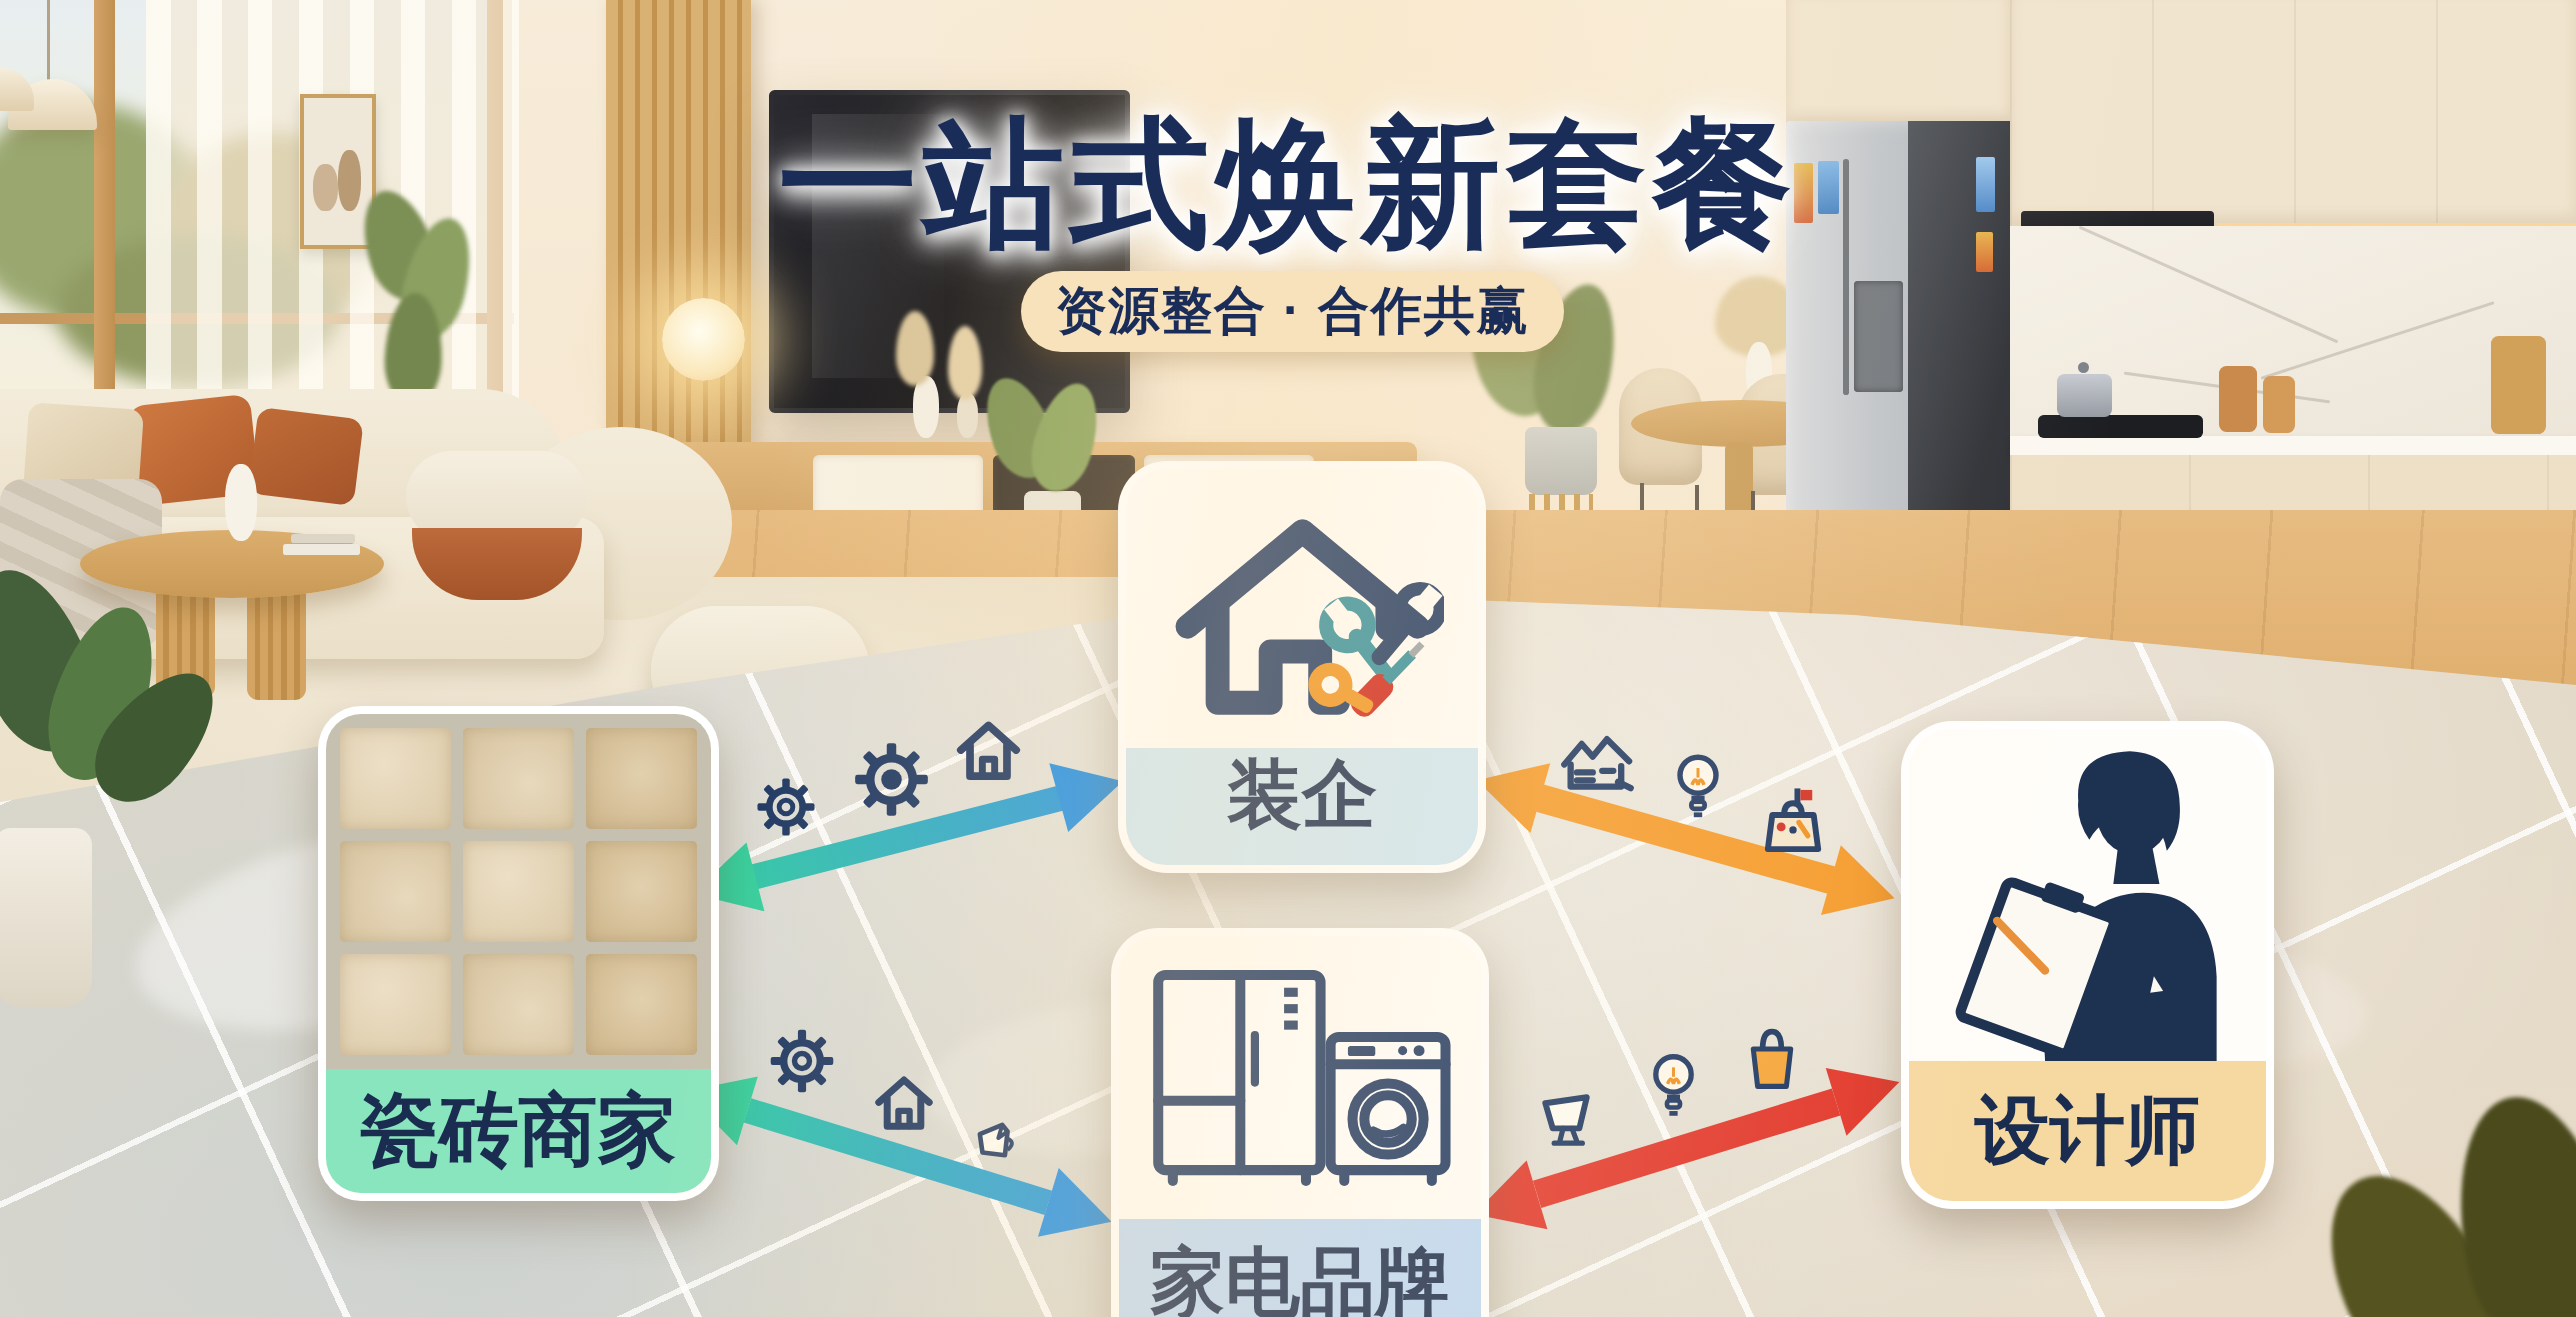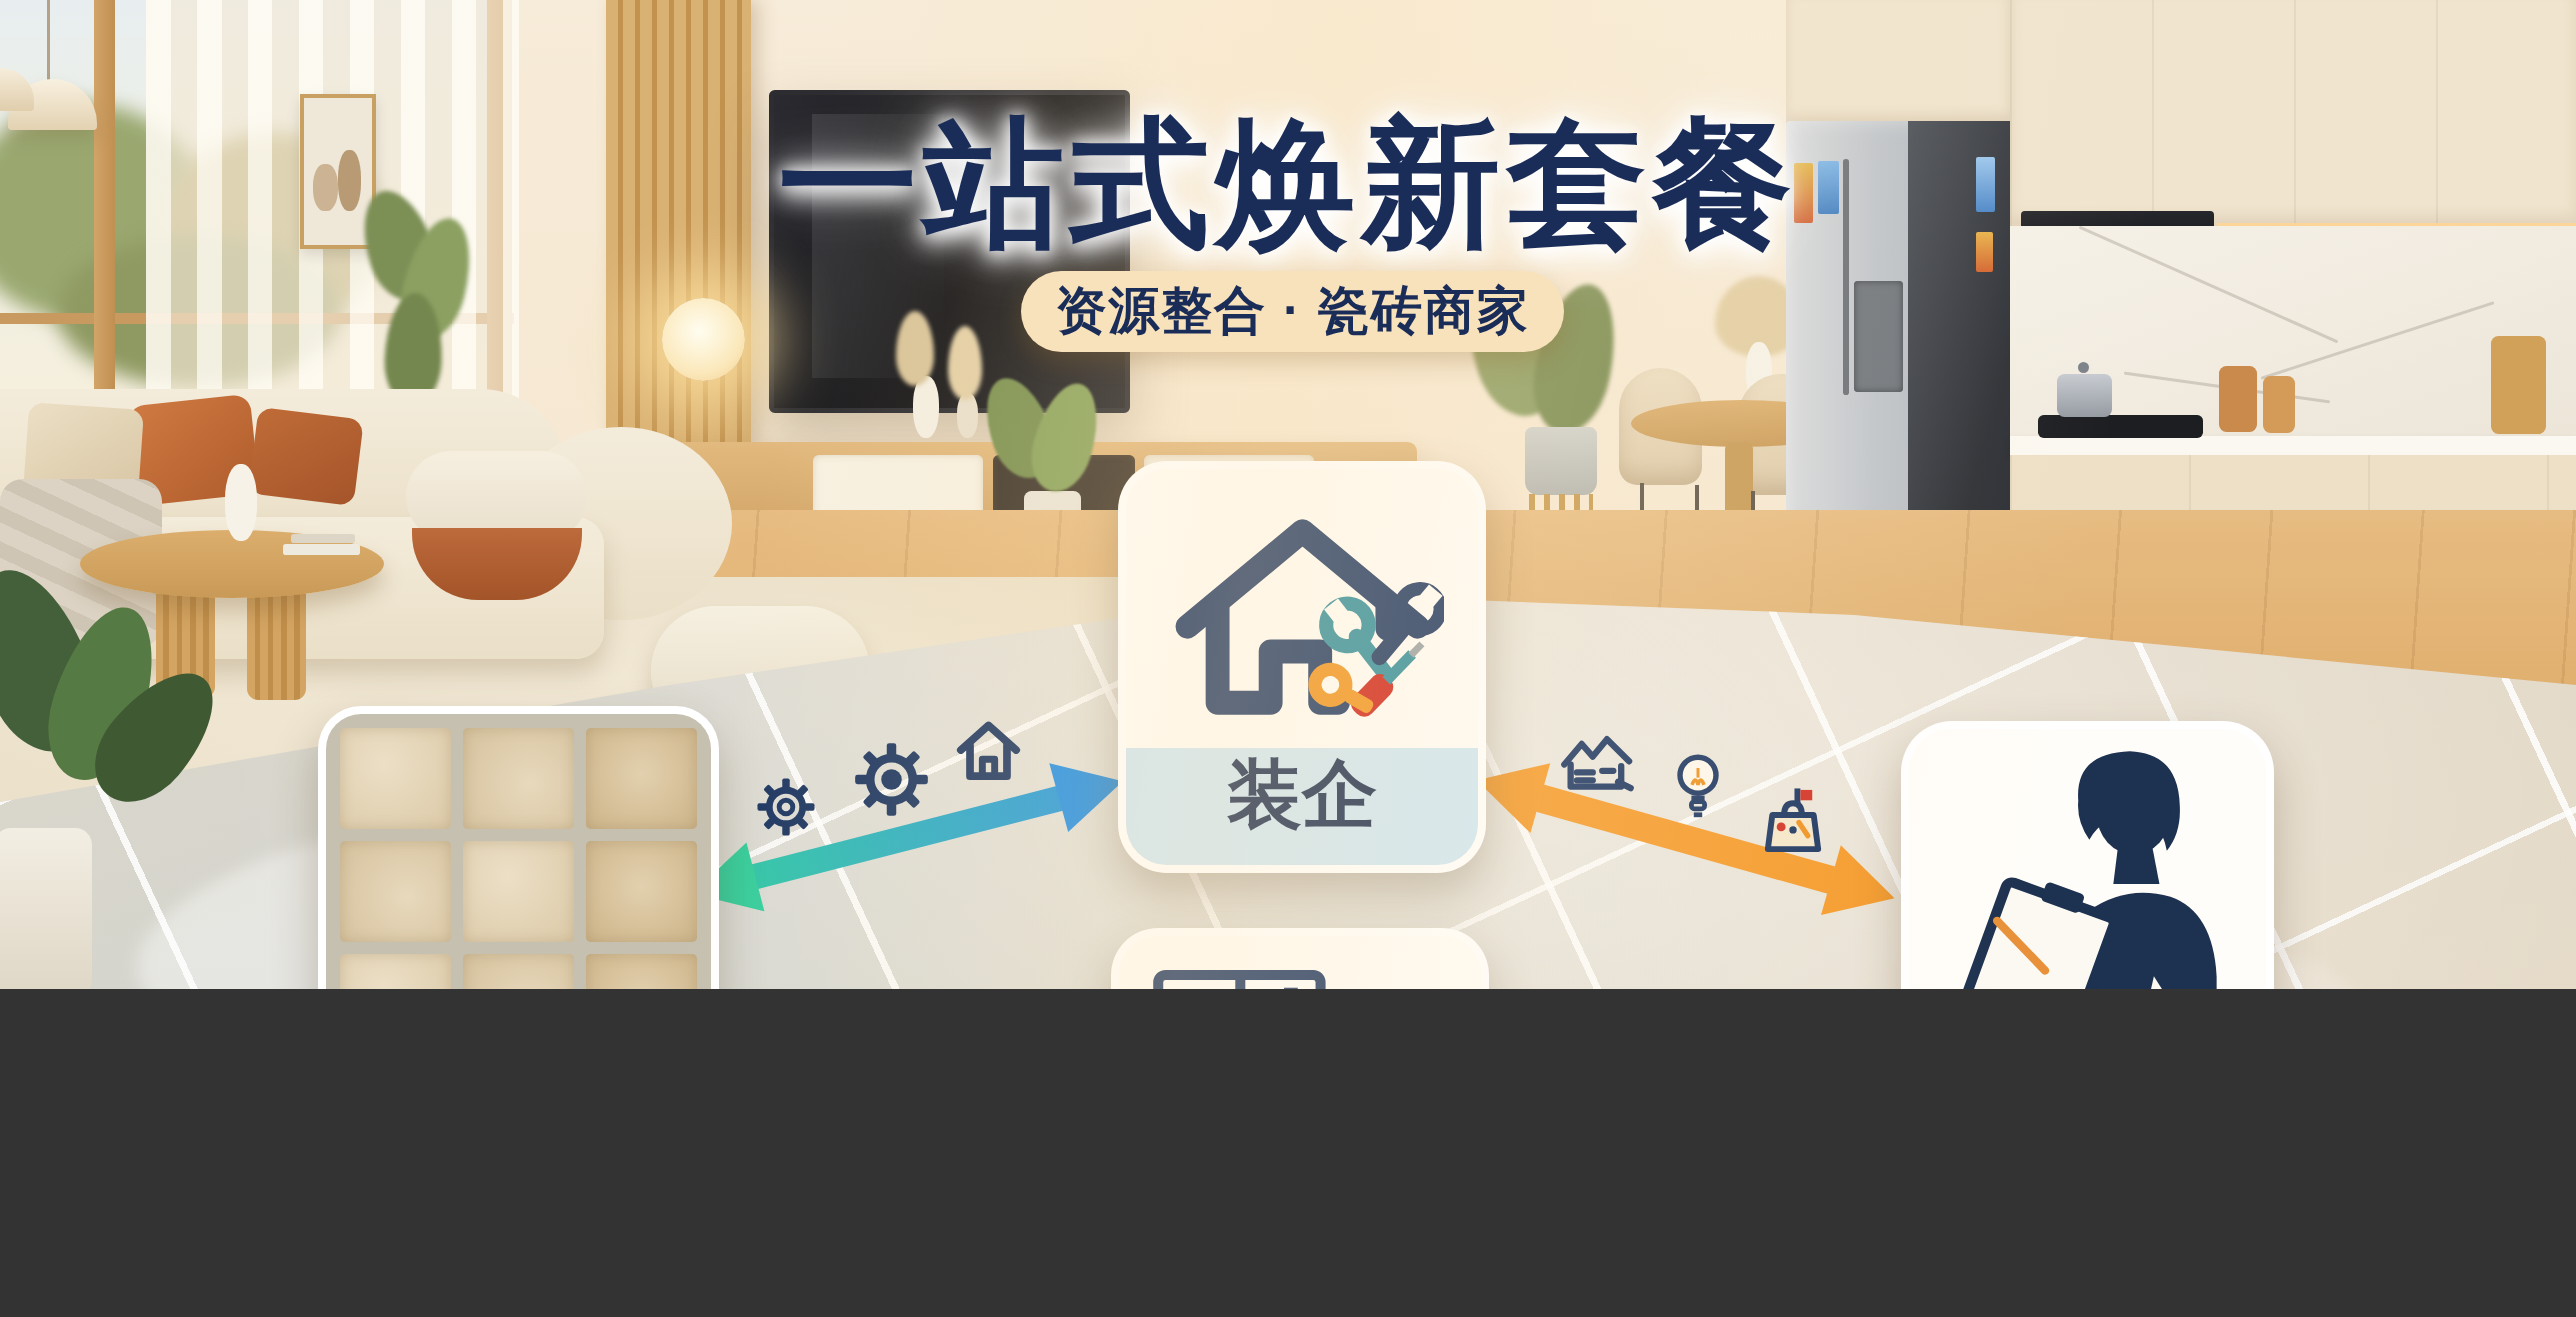--- a/index.html
+++ b/index.html
@@ -1,16 +1,16 @@
 <!DOCTYPE html>
 <html style="font-size:15px"><head>
 <meta charset="utf-8">
 <style>
   html,body{margin:0;padding:0;background:#333;}
-  .stage{position:relative;width:2576px;height:989px;overflow:hidden;
+  .stage{position:relative;width:2576px;height:1317px;overflow:hidden;
          font-family:"Liberation Sans","DejaVu Sans",sans-serif;background:#ffffff;}
   .p{position:absolute;}
 
   
   .wall{left:0;top:0;width:2576px;height:1317px;
         background:linear-gradient(180deg,#f7ecd9 0%,#f6e7d0 45%,#efdfc6 70%,#e9d6ba 100%);}
   .sun{left:0;top:0;width:2576px;height:1317px;z-index:40;pointer-events:none;
        background:linear-gradient(100deg,rgba(255,240,210,0) 30%,rgba(255,228,180,.30) 48%,rgba(255,238,205,.16) 62%,rgba(255,240,210,0) 78%);}
   .windowA{left:0;top:0;width:514px;height:552px;background:linear-gradient(180deg,#e8eef0 0%,#eef0e6 30%,#f6efdd 75%);}
   .tree{border-radius:50%;filter:blur(9.4px);}
@@ -377,21 +377,21 @@
   </div>
   <div class="p mini" style="left:1736px;top:1023px;width:72px;height:72px;">
     <svg viewBox="0 0 100 100" width="72" height="72">
         <path d="M24 36 H76 L70 88 H30 Z" fill="#f5a53a" stroke="#1d3763" stroke-width="7" stroke-linejoin="round"></path>
         <path d="M37 36 Q37 12 50 12 Q63 12 63 36" fill="none" stroke="#1d3763" stroke-width="8"></path>
       </svg>
   </div>
 
   <h1 class="p title">一站式焕新套餐</h1>
   <div class="p subtitle">
-    <span>资源整合 · 瓷砖商家</span>
+    <span>资源整合 · 合作共赢</span>
   </div>
 
   <div class="p card" style="left:1118px;top:461px;width:352px;height:396px;border-radius:49px;">
     <div class="icon-area" style="height:279px;">
       <svg viewBox="0 0 320 260" width="283" height="230">
         <g fill="none" stroke="#1d3763" stroke-width="27" stroke-linecap="round" stroke-linejoin="round">
           <path d="M30 150 L160 42 L290 150"></path>
           <path d="M64 128 V236 H124 V178 H180 V236 H200"></path>
           <path d="M256 128 V152"></path>
         </g>

